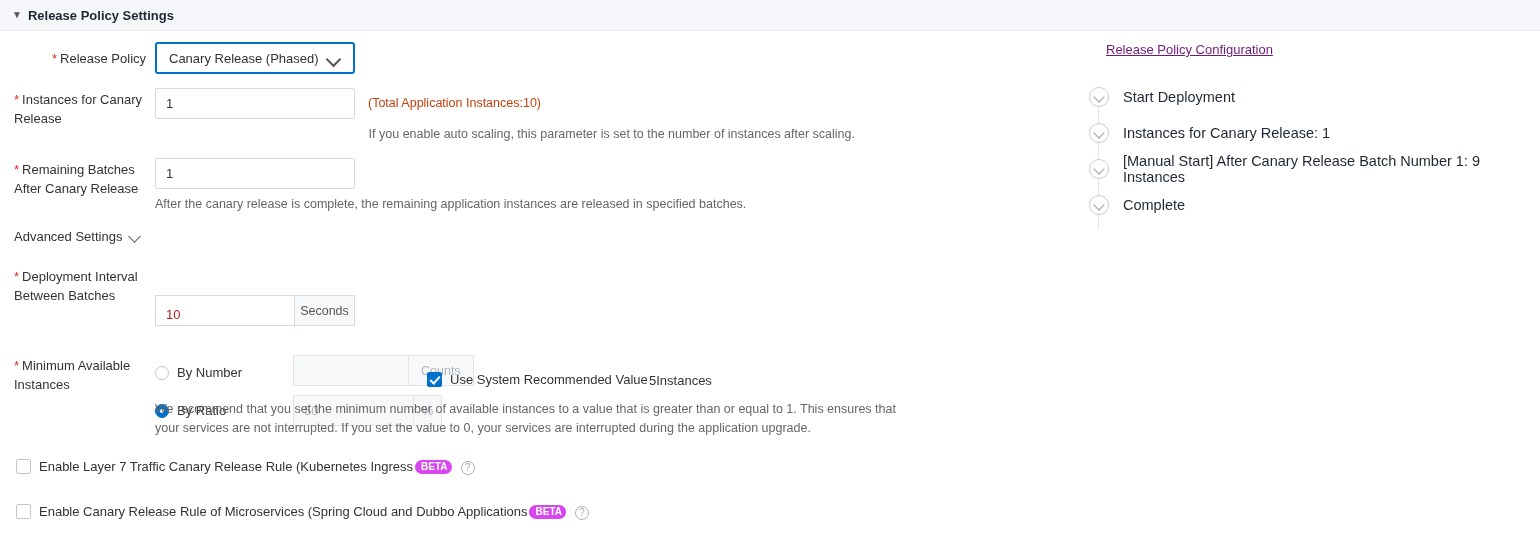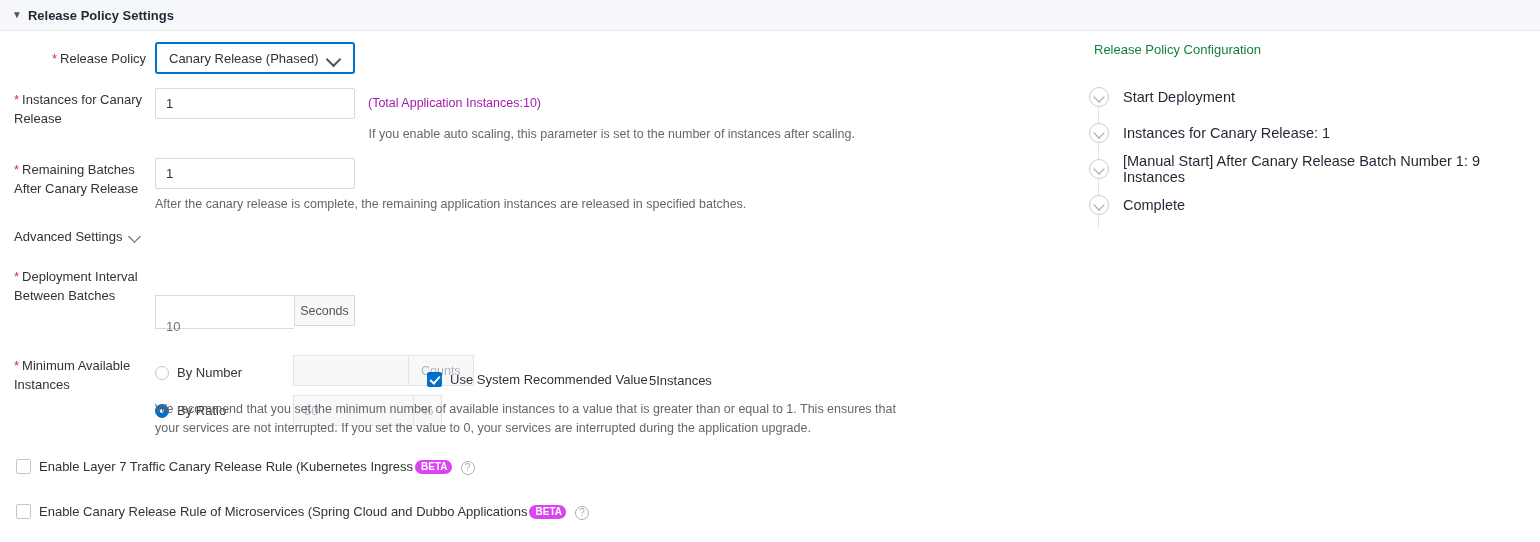--- a/index.html
+++ b/index.html
@@ -80,21 +80,21 @@
     transform: rotate(45deg);
   }
 
   .hint {
     position: absolute;
     font-size: 12.5px; color: #666;
     line-height: 17px;
   }
   .suffix {
     position: absolute;
-    font-size: 12.5px; color: #a21caf;
+    font-size: 12.5px; color: #c2410c;
   }
 
   .adv-toggle {
     position: absolute;
     font-size: 13px; color: #333;
     display: flex; align-items: center;
     cursor: pointer;
   }
   .adv-toggle .arrow {
     margin-left: 8px;
@@ -109,23 +109,23 @@
     transform: rotate(45deg);
   }
 
   
   .input-group { position: absolute; display: flex; height: 31px; }
   .input-group .field {
     width: 139px; height: 31px;
     border: 1px solid #d9d9d9;
     border-right: none;
     background: #fff;
-    padding: 16px 10px;
+    padding: 4px 10px;
     line-height: 29px;
-    font-size: 13px; color: #737373;
+    font-size: 13px; color: #b91c1c;
   }
   .input-group .addon {
     width: 61px; height: 31px;
     border: 1px solid #d9d9d9;
     background: #f7f8fa;
     color: #555;
     font-size: 12.5px;
     display: flex; align-items: center; justify-content: center;
   }
 
@@ -213,22 +213,22 @@
     margin-left: 7px;
     vertical-align: middle;
   }
 
   
   .right-panel {
     position: absolute; left: 1086px; top: 31px;
     width: 454px; height: 511px;
   }
   .rp-title {
-    position: absolute; left: 8px; top: 11px;
-    font-size: 13px; color: #15803d;
+    position: absolute; left: 20px; top: 11px;
+    font-size: 13px; color: #701a75; text-decoration: underline;
   }
   .timeline { position: absolute; left: 0; top: 48px; width: 450px; }
   .tl-line {
     position: absolute; left: 12px; top: 10px;
     width: 1px; height: 140px; background: #e3e4e6;
   }
   .tl-item {
     position: relative;
     display: flex; align-items: center;
     height: 36px;

